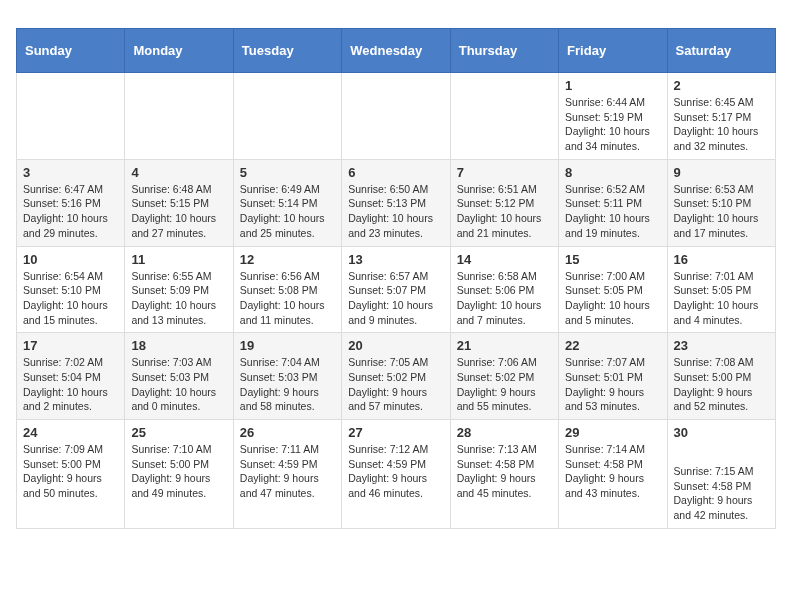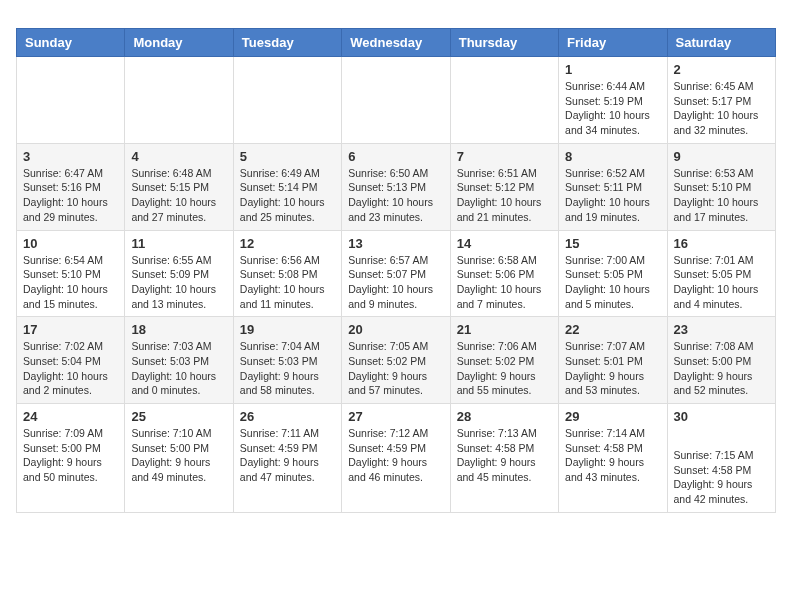--- a/index.html
+++ b/index.html
@@ -36,21 +36,21 @@
     .calendar {
       width: 100%;
       border-collapse: collapse;
       border: 1px solid #ccc;
     }
     .calendar th {
       background: #4a7ec7;
       color: #fff;
       font-size: 13px;
       font-weight: bold;
-      padding: 6px 8px;
+      padding: 14px 8px;
       text-align: left;
       border: 1px solid #3a6ab0;
     }
     .calendar td {
       vertical-align: top;
       padding: 5px 6px;
       border: 1px solid #ddd;
       font-size: 11px;
       color: #333;
       width: calc(100% / 7);

